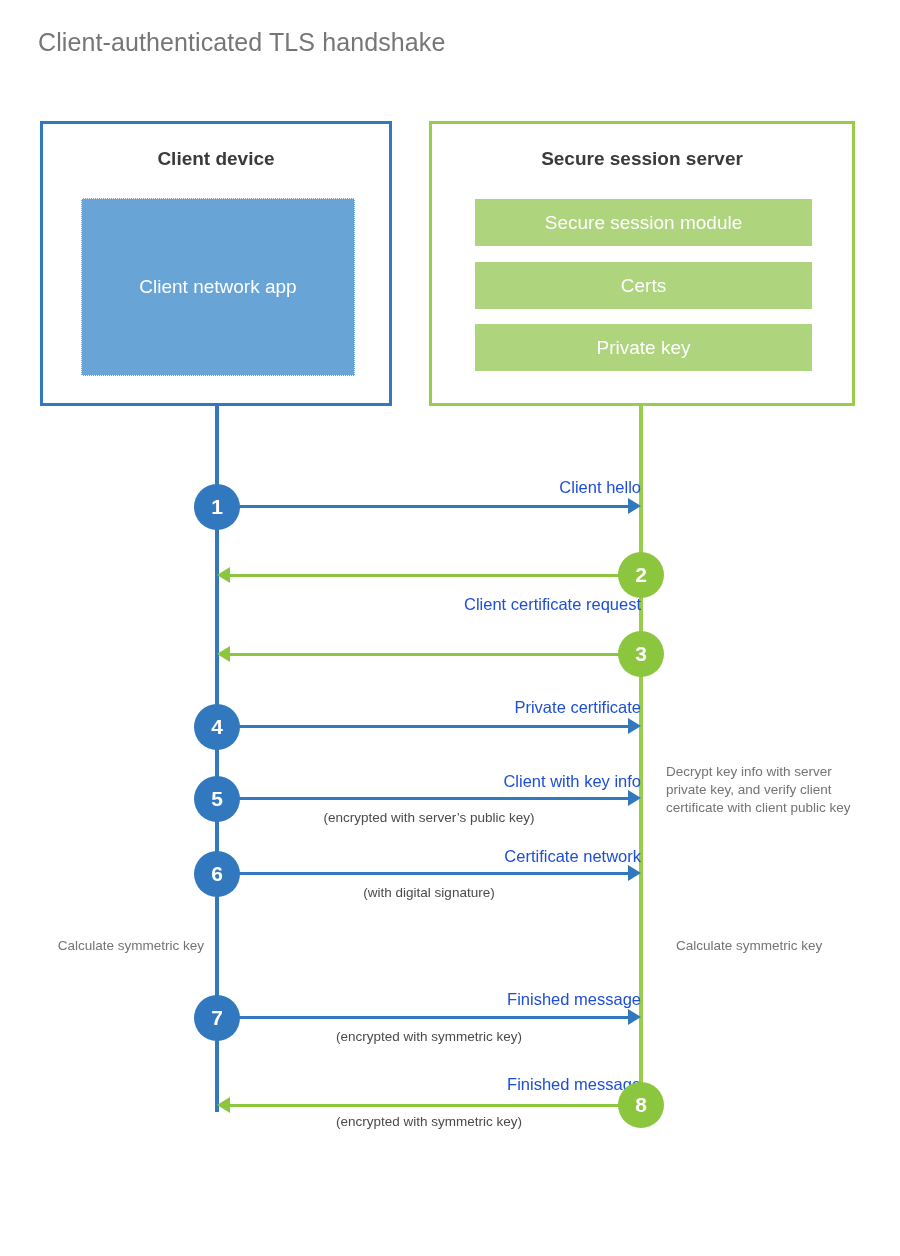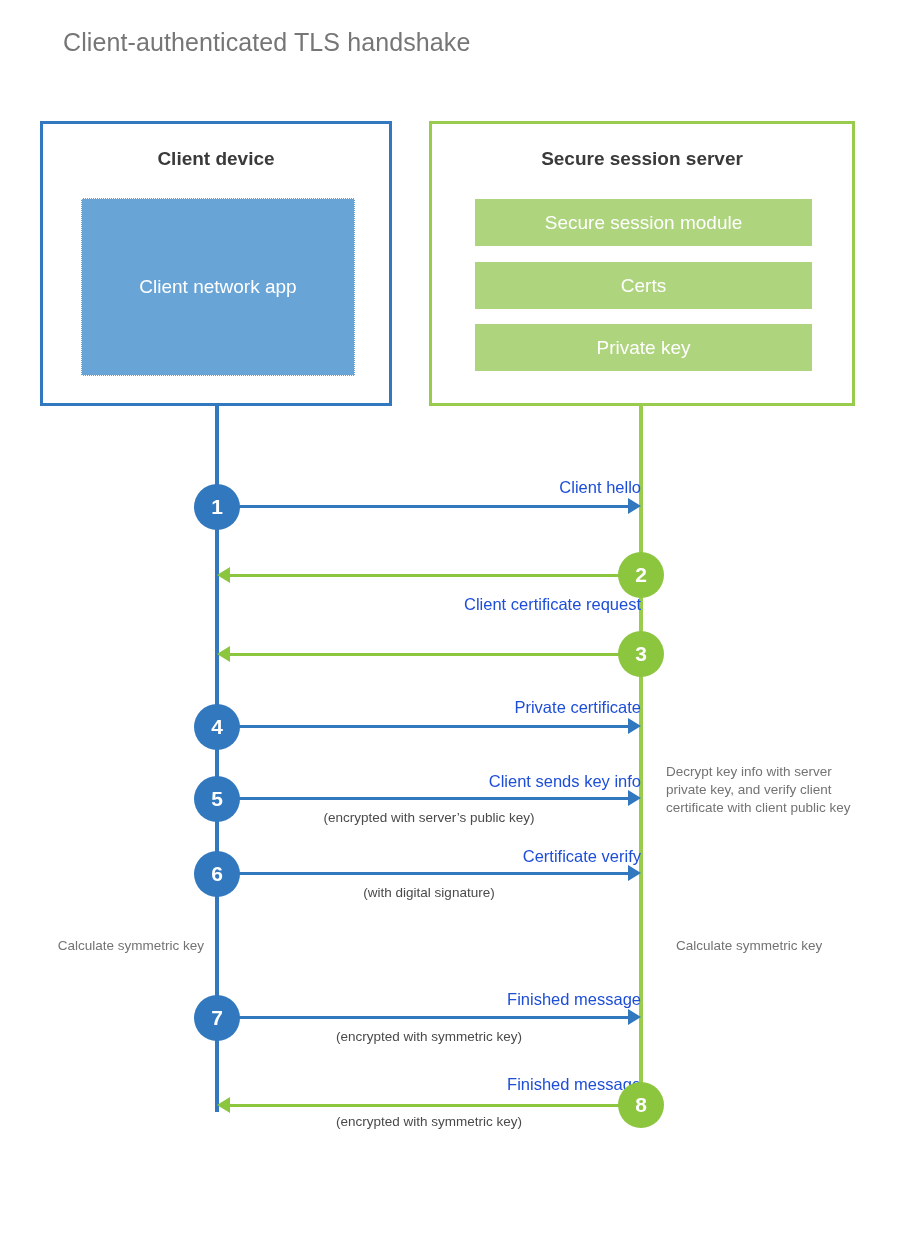--- a/index.html
+++ b/index.html
@@ -23,21 +23,20 @@
   
   .page-title {
     position: absolute;
     left: 38px;
     top: 28px;
     font-size: 25px;
     font-weight: 400;
     color: #767676;
     letter-spacing: 0.1px;
     white-space: nowrap;
-    margin-left: 25px;
   }
 
   
   .actor-box {
     position: absolute;
     background: #ffffff;
     box-sizing: border-box;
   }
   .actor-box.client {
     left: 40px;
@@ -230,27 +229,27 @@
   <div class="msg-label" style="left:217px; top:595px; width:424px;">Client certificate request</div>
   <div class="msg-line green" style="left:230px; top:653px; width:411px;"></div>
   <div class="arrow-head left green" style="left:217px; top:646px;"></div>
   <div class="step-badge green" style="left:618px; top:631px;">3</div>
 
   <div class="msg-label" style="left:217px; top:698px; width:424px;">Private certificate</div>
   <div class="msg-line blue" style="left:217px; top:725px; width:411px;"></div>
   <div class="arrow-head right blue" style="left:628px; top:718px;"></div>
   <div class="step-badge blue" style="left:194px; top:704px;">4</div>
 
-  <div class="msg-label" style="left:217px; top:772px; width:424px;">Client sends key info</div>
+  <div class="msg-label" style="left:217px; top:772px; width:424px;">Client with key info</div>
   <div class="msg-line blue" style="left:217px; top:797px; width:411px;"></div>
   <div class="arrow-head right blue" style="left:628px; top:790px;"></div>
   <div class="step-badge blue" style="left:194px; top:776px;">5</div>
   <div class="msg-sub" style="left:217px; top:810px; width:424px;">(encrypted with server’s public key)</div>
 
-  <div class="msg-label" style="left:217px; top:847px; width:424px;">Certificate verify</div>
+  <div class="msg-label" style="left:217px; top:847px; width:424px;">Certificate network</div>
   <div class="msg-line blue" style="left:217px; top:872px; width:411px;"></div>
   <div class="arrow-head right blue" style="left:628px; top:865px;"></div>
   <div class="step-badge blue" style="left:194px; top:851px;">6</div>
   <div class="msg-sub" style="left:217px; top:885px; width:424px;text-align:center;">(with digital signature)</div>
 
   <div class="msg-label" style="left:217px; top:990px; width:424px;">Finished message</div>
   <div class="msg-line blue" style="left:217px; top:1016px; width:411px;"></div>
   <div class="arrow-head right blue" style="left:628px; top:1009px;"></div>
   <div class="step-badge blue" style="left:194px; top:995px;">7</div>
   <div class="msg-sub" style="left:217px; top:1029px; width:424px;">(encrypted with symmetric key)</div>

